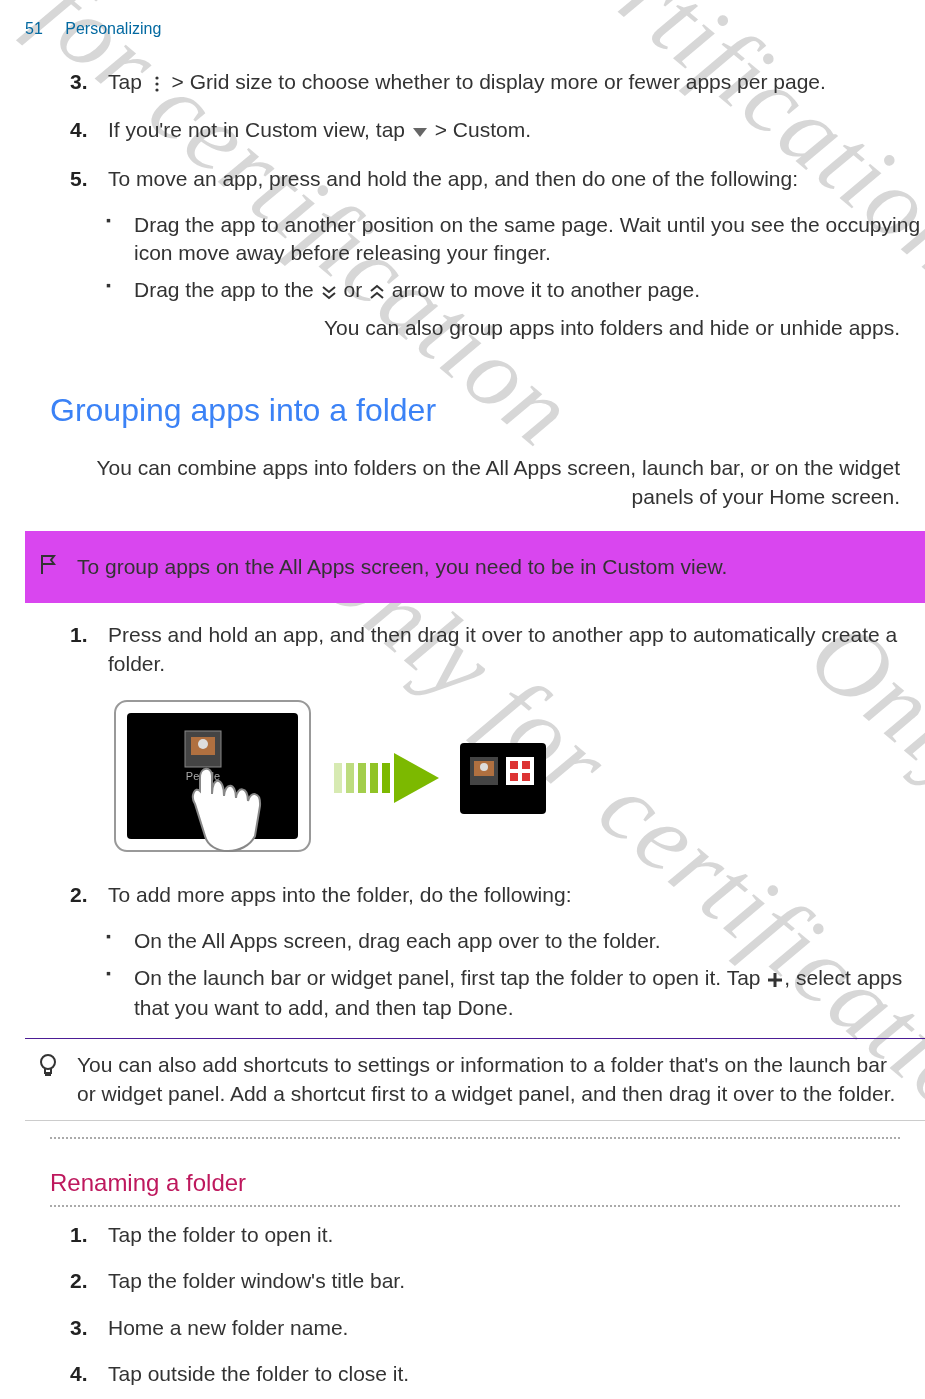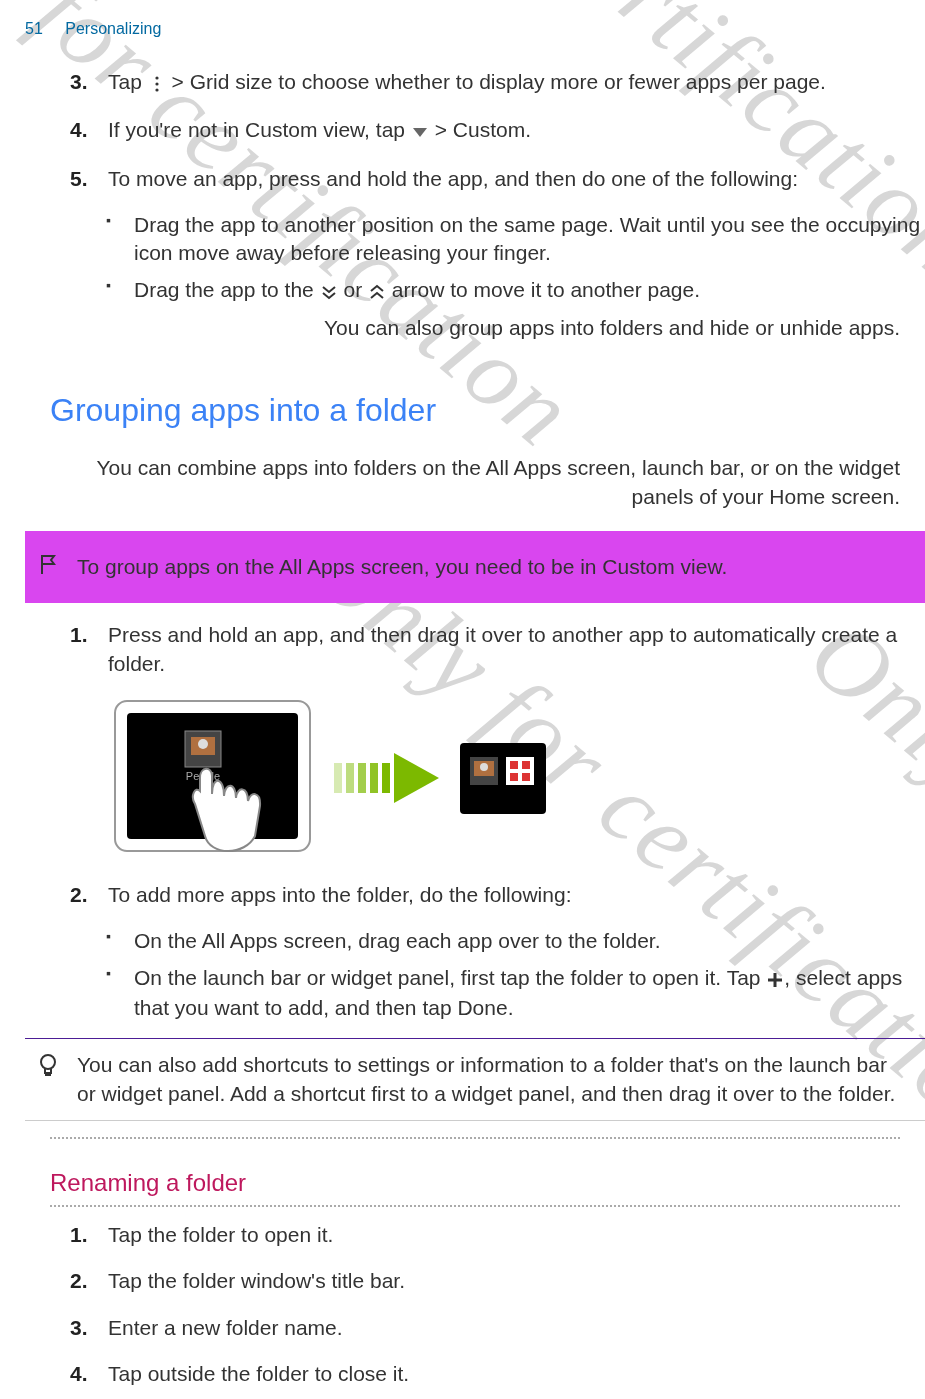--- a/index.html
+++ b/index.html
@@ -233,20 +233,20 @@
   <div class="ol-item" style="margin-top:14px">
     <div class="ol-num">1.</div>
     <div class="ol-content">Tap the folder to open it.</div>
   </div>
   <div class="ol-item">
     <div class="ol-num">2.</div>
     <div class="ol-content">Tap the folder window's title bar.</div>
   </div>
   <div class="ol-item">
     <div class="ol-num">3.</div>
-    <div class="ol-content">Enter a new folder name.</div>
+    <div class="ol-content">Home a new folder name.</div>
   </div>
   <div class="ol-item">
     <div class="ol-num">4.</div>
     <div class="ol-content">Tap outside the folder to close it.</div>
   </div>
 
 </div>
 
 </body></html>

